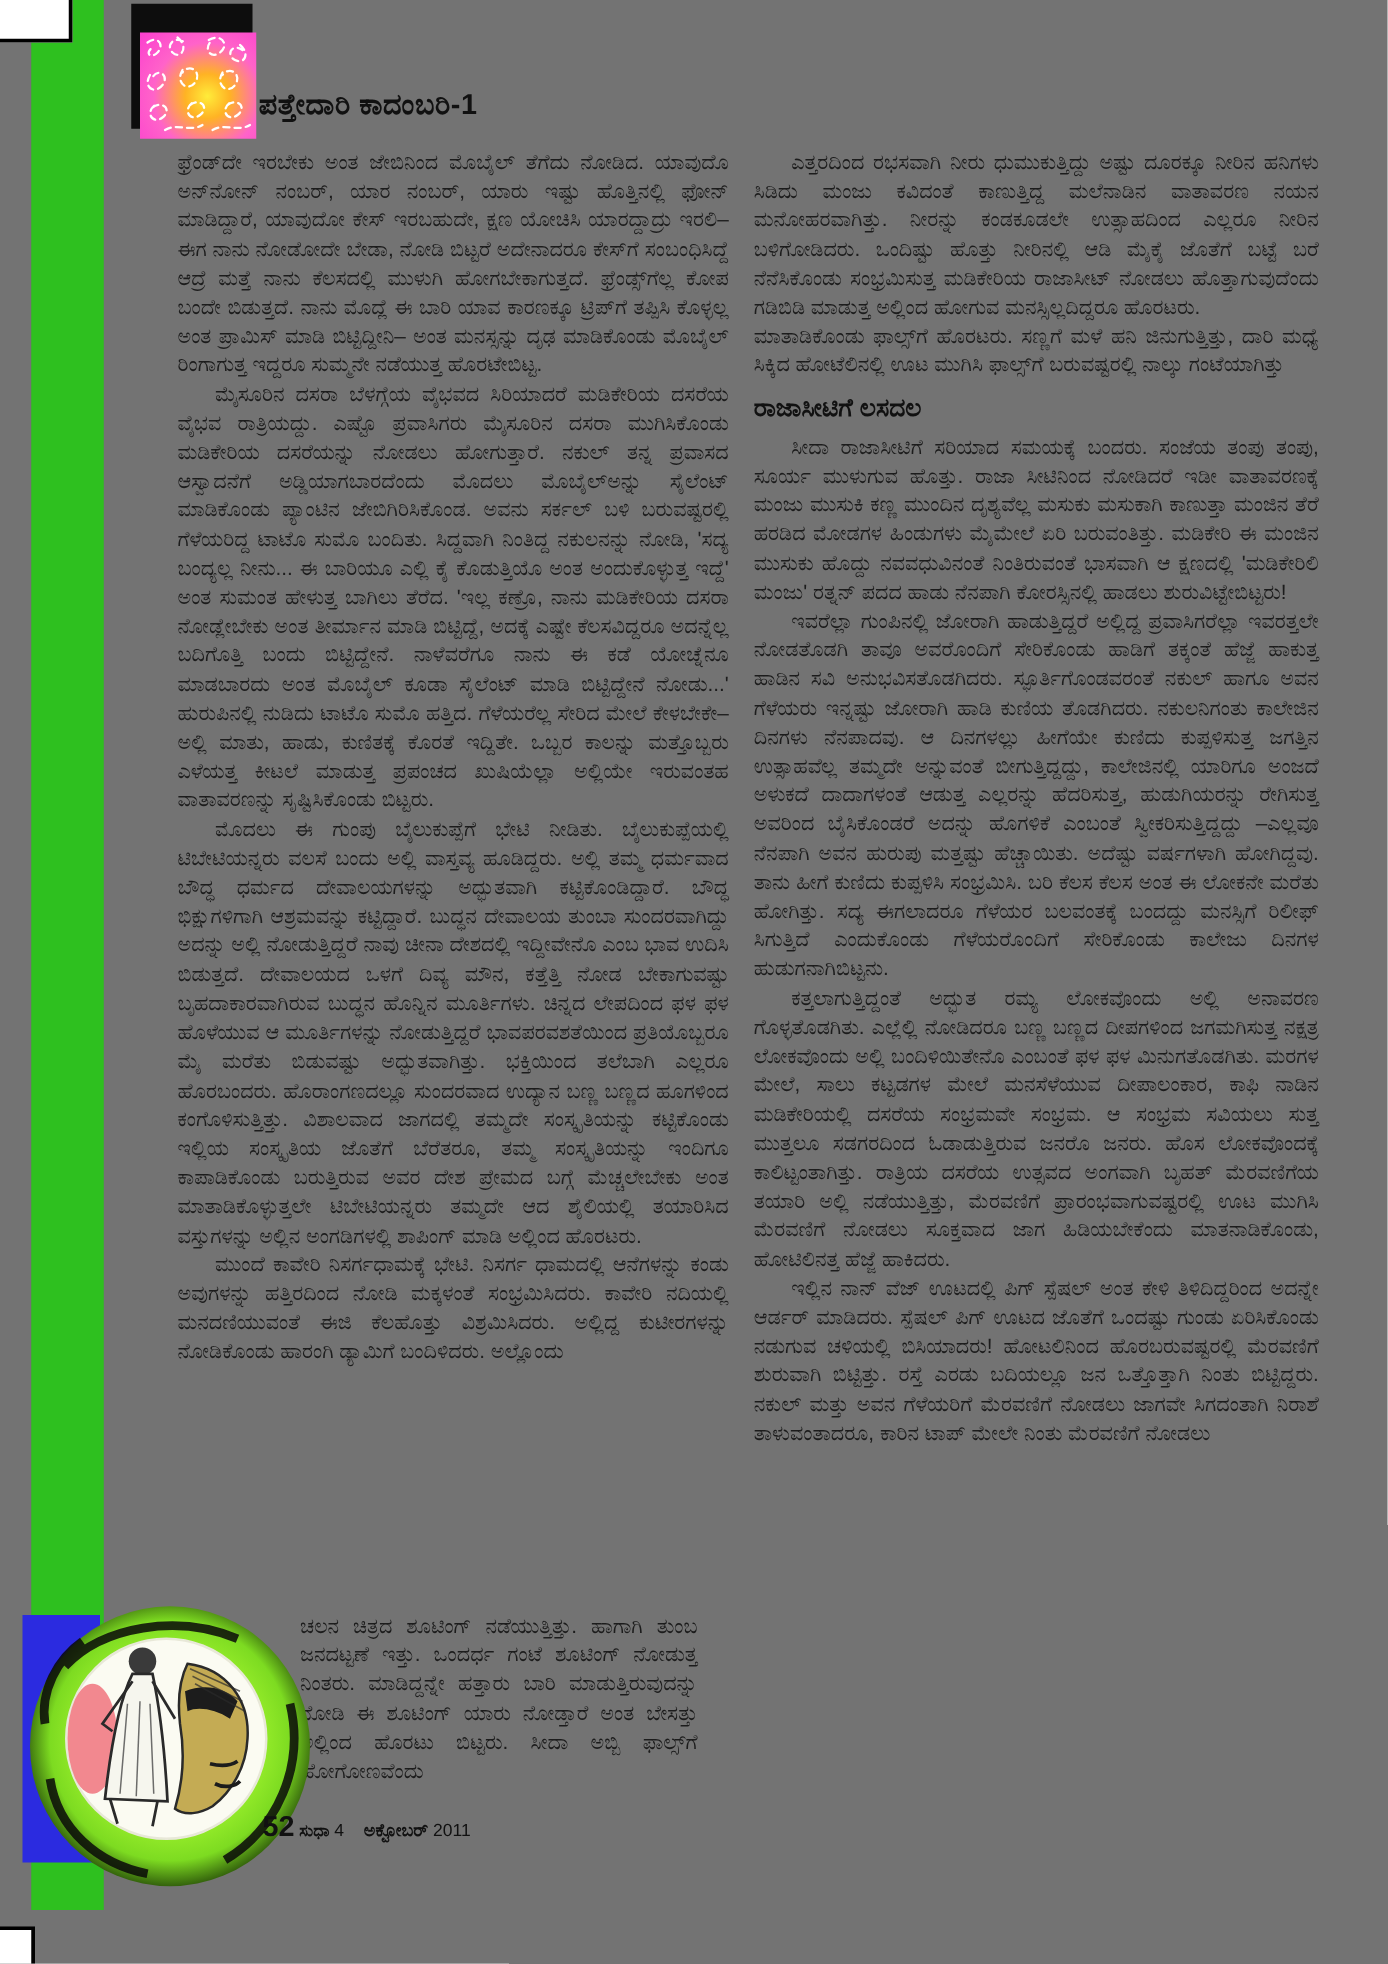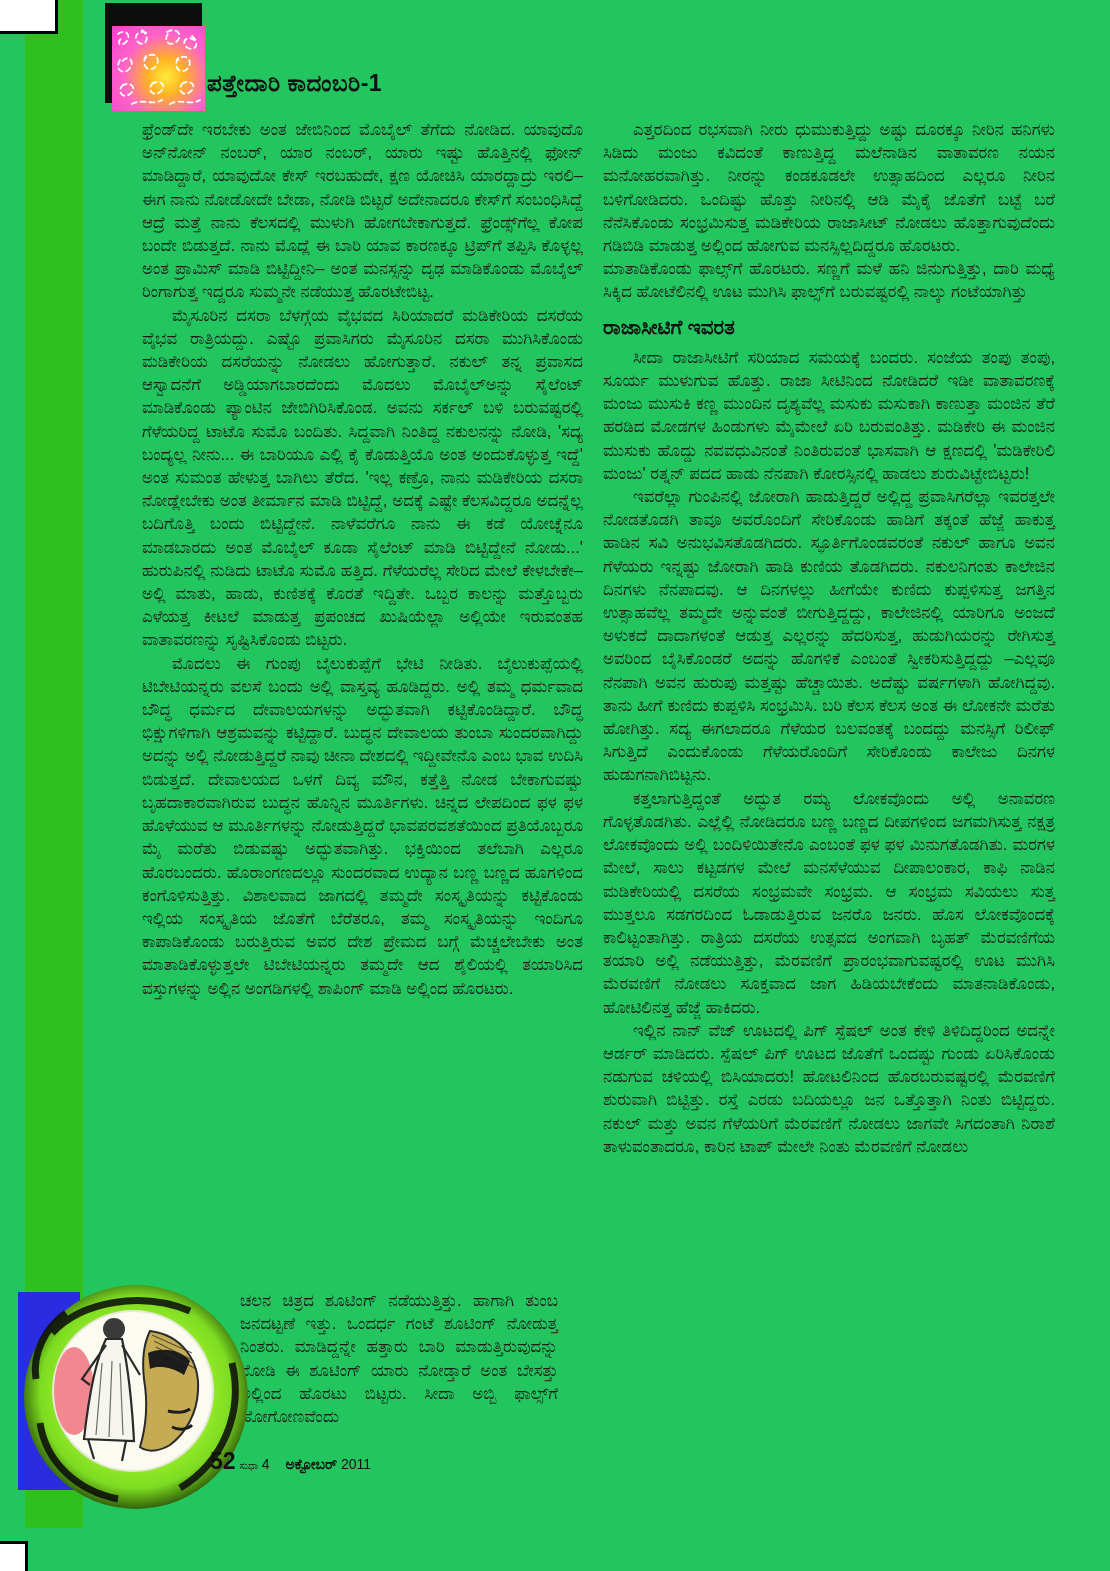--- a/index.html
+++ b/index.html
@@ -1,36 +1,36 @@
 <!DOCTYPE html>
 <html><head>
 <meta charset="utf-8">
 <style>
   html,body{margin:0;padding:0;background:#e8e8e8;}
-  .page{position:relative;width:1110px;height:1571px;background:#22c55e;overflow:hidden;
+  .page{position:relative;width:1110px;height:1571px;background:#737373;overflow:hidden;
         font-family:"Liberation Sans","DejaVu Sans",sans-serif;color:#1c1c1c;}
   .stripe{position:absolute;left:25px;top:0;width:58px;height:1528px;background:#2ec01f;}
   .crop-mark{position:absolute;background:#ffffff;border:3px solid #000;}
   .crop-tl{left:-14px;top:-14px;width:66px;height:42px;}
   .crop-bl{left:-44px;top:1541px;width:66px;height:60px;}
   .logo-black{position:absolute;left:105px;top:3px;width:97px;height:100px;background:#0d0d0d;}
   .logo-art{position:absolute;left:112px;top:26px;width:93px;height:85px;
             background:radial-gradient(circle at 58% 60%, #ffec3a 0%, #ffb324 24%, #ff63c9 58%, #fb3ecf 100%);}
   .logo-art svg{display:block;width:100%;height:100%;}
   .page-title{position:absolute;left:207px;top:70px;font-size:23px;font-weight:bold;color:#111;letter-spacing:.5px;}
   .col{position:absolute;top:118px;font-size:16.6px;line-height:23.2px;text-align:justify;margin-left:25px;}
   .col-left{left:117px;width:441px;}
   .col-right{left:578px;width:452px;}
   .para{margin:0;text-indent:30px;}
   .no-indent{text-indent:0;}
   .section-heading{font-size:20px;font-weight:bold;margin:12px 0 7px 0;text-indent:0;color:#111;}
   .wrap-block{position:absolute;left:240px;top:1289px;width:318px;font-size:16.6px;line-height:23.2px;text-align:justify;}
   .footer{position:absolute;left:210px;top:1448px;font-size:14px;white-space:nowrap;color:#111;}
   .footer .pgnum{font-weight:bold;font-size:23px;}
-  .footer .mag{font-weight:normal;font-size:10px;}
+  .footer .mag{font-weight:bold;font-size:13px;}
   .footer .month{font-weight:bold;margin-left:12px;}
   .illus-blue{position:absolute;left:18px;top:1292px;width:62px;height:198px;background:#2b2be0;}
   .illus{position:absolute;left:22px;top:1283px;width:228px;height:228px;}
   .illus svg{display:block;width:100%;height:100%;}
 </style>
 </head>
 <body>
 
 <div class="page">
 
@@ -57,28 +57,29 @@
       </g>
     </svg>
   </div>
 
   <div class="page-title">ಪತ್ತೇದಾರಿ ಕಾದಂಬರಿ-1</div>
 
   <div class="col col-left">
     <p class="para no-indent">ಫ್ರೆಂಡ್‌ದೇ ಇರಬೇಕು ಅಂತ ಜೇಬಿನಿಂದ ಮೊಬೈಲ್ ತೆಗೆದು ನೋಡಿದ. ಯಾವುದೊ ಅನ್‌ನೋನ್ ನಂಬರ್, ಯಾರ ನಂಬರ್, ಯಾರು ಇಷ್ಟು ಹೊತ್ತಿನಲ್ಲಿ ಫೋನ್ ಮಾಡಿದ್ದಾರೆ, ಯಾವುದೋ ಕೇಸ್ ಇರಬಹುದೇ, ಕ್ಷಣ ಯೋಚಿಸಿ ಯಾರದ್ದಾದ್ರು ಇರಲಿ– ಈಗ ನಾನು ನೋಡೋದೇ ಬೇಡಾ, ನೋಡಿ ಬಿಟ್ಟರೆ ಅದೇನಾದರೂ ಕೇಸ್‌ಗೆ ಸಂಬಂಧಿಸಿದ್ದೆ ಆದ್ರೆ ಮತ್ತೆ ನಾನು ಕೆಲಸದಲ್ಲಿ ಮುಳುಗಿ ಹೋಗಬೇಕಾಗುತ್ತದೆ. ಫ್ರೆಂಡ್ಸ್‌ಗೆಲ್ಲ ಕೋಪ ಬಂದೇ ಬಿಡುತ್ತದೆ. ನಾನು ಮೊದ್ಲೆ ಈ ಬಾರಿ ಯಾವ ಕಾರಣಕ್ಕೂ ಟ್ರಿಪ್‌ಗೆ ತಪ್ಪಿಸಿ ಕೊಳ್ಳಲ್ಲ ಅಂತ ಪ್ರಾಮಿಸ್ ಮಾಡಿ ಬಿಟ್ಟಿದ್ದೀನಿ– ಅಂತ ಮನಸ್ಸನ್ನು ದೃಢ ಮಾಡಿಕೊಂಡು ಮೊಬೈಲ್ ರಿಂಗಾಗುತ್ತ ಇದ್ದರೂ ಸುಮ್ಮನೇ ನಡೆಯುತ್ತ ಹೊರಟೇಬಿಟ್ಟ.</p>
     <p class="para">ಮೈಸೂರಿನ ದಸರಾ ಬೆಳಗ್ಗೆಯ ವೈಭವದ ಸಿರಿಯಾದರೆ ಮಡಿಕೇರಿಯ ದಸರೆಯ ವೈಭವ ರಾತ್ರಿಯದ್ದು. ಎಷ್ಟೊ ಪ್ರವಾಸಿಗರು ಮೈಸೂರಿನ ದಸರಾ ಮುಗಿಸಿಕೊಂಡು ಮಡಿಕೇರಿಯ ದಸರೆಯನ್ನು ನೋಡಲು ಹೋಗುತ್ತಾರೆ. ನಕುಲ್ ತನ್ನ ಪ್ರವಾಸದ ಆಸ್ವಾದನೆಗೆ ಅಡ್ಡಿಯಾಗಬಾರದೆಂದು ಮೊದಲು ಮೊಬೈಲ್‌ಅನ್ನು ಸೈಲೆಂಟ್ ಮಾಡಿಕೊಂಡು ಪ್ಯಾಂಟಿನ ಜೇಬಿಗಿರಿಸಿಕೊಂಡ. ಅವನು ಸರ್ಕಲ್ ಬಳಿ ಬರುವಷ್ಟರಲ್ಲಿ ಗೆಳೆಯರಿದ್ದ ಟಾಟೊ ಸುಮೊ ಬಂದಿತು. ಸಿದ್ದವಾಗಿ ನಿಂತಿದ್ದ ನಕುಲನನ್ನು ನೋಡಿ, 'ಸದ್ಯ ಬಂದ್ಯಲ್ಲ ನೀನು... ಈ ಬಾರಿಯೂ ಎಲ್ಲಿ ಕೈ ಕೊಡುತ್ತಿಯೊ ಅಂತ ಅಂದುಕೊಳ್ಳುತ್ತ ಇದ್ದೆ' ಅಂತ ಸುಮಂತ ಹೇಳುತ್ತ ಬಾಗಿಲು ತೆರೆದ. 'ಇಲ್ಲ ಕಣ್ರೊ, ನಾನು ಮಡಿಕೇರಿಯ ದಸರಾ ನೋಡ್ಲೇಬೇಕು ಅಂತ ತೀರ್ಮಾನ ಮಾಡಿ ಬಿಟ್ಟಿದ್ದೆ, ಅದಕ್ಕೆ ಎಷ್ಟೇ ಕೆಲಸವಿದ್ದರೂ ಅದನ್ನೆಲ್ಲ ಬದಿಗೊತ್ತಿ ಬಂದು ಬಿಟ್ಟಿದ್ದೇನೆ. ನಾಳೆವರೆಗೂ ನಾನು ಈ ಕಡೆ ಯೋಚ್ನೆನೂ ಮಾಡಬಾರದು ಅಂತ ಮೊಬೈಲ್ ಕೂಡಾ ಸೈಲೆಂಟ್ ಮಾಡಿ ಬಿಟ್ಟಿದ್ದೇನೆ ನೋಡು...' ಹುರುಪಿನಲ್ಲಿ ನುಡಿದು ಟಾಟೊ ಸುಮೊ ಹತ್ತಿದ. ಗೆಳೆಯರೆಲ್ಲ ಸೇರಿದ ಮೇಲೆ ಕೇಳಬೇಕೇ– ಅಲ್ಲಿ ಮಾತು, ಹಾಡು, ಕುಣಿತಕ್ಕೆ ಕೊರತೆ ಇದ್ದಿತೇ. ಒಬ್ಬರ ಕಾಲನ್ನು ಮತ್ತೊಬ್ಬರು ಎಳೆಯತ್ತ ಕೀಟಲೆ ಮಾಡುತ್ತ ಪ್ರಪಂಚದ ಖುಷಿಯೆಲ್ಲಾ ಅಲ್ಲಿಯೇ ಇರುವಂತಹ ವಾತಾವರಣನ್ನು ಸೃಷ್ಟಿಸಿಕೊಂಡು ಬಿಟ್ಟರು.</p>
     <p class="para">ಮೊದಲು ಈ ಗುಂಪು ಬೈಲುಕುಪ್ಪೆಗೆ ಭೇಟಿ ನೀಡಿತು. ಬೈಲುಕುಪ್ಪೆಯಲ್ಲಿ ಟಿಬೇಟಿಯನ್ನರು ವಲಸೆ ಬಂದು ಅಲ್ಲಿ ವಾಸ್ತವ್ಯ ಹೂಡಿದ್ದರು. ಅಲ್ಲಿ ತಮ್ಮ ಧರ್ಮವಾದ ಬೌದ್ಧ ಧರ್ಮದ ದೇವಾಲಯಗಳನ್ನು ಅದ್ಭುತವಾಗಿ ಕಟ್ಟಿಕೊಂಡಿದ್ದಾರೆ. ಬೌದ್ಧ ಭಿಕ್ಷುಗಳಿಗಾಗಿ ಆಶ್ರಮವನ್ನು ಕಟ್ಟಿದ್ದಾರೆ. ಬುದ್ಧನ ದೇವಾಲಯ ತುಂಬಾ ಸುಂದರವಾಗಿದ್ದು ಅದನ್ನು ಅಲ್ಲಿ ನೋಡುತ್ತಿದ್ದರೆ ನಾವು ಚೀನಾ ದೇಶದಲ್ಲಿ ಇದ್ದೀವೇನೊ ಎಂಬ ಭಾವ ಉದಿಸಿ ಬಿಡುತ್ತದೆ. ದೇವಾಲಯದ ಒಳಗೆ ದಿವ್ಯ ಮೌನ, ಕತ್ತೆತ್ತಿ ನೋಡ ಬೇಕಾಗುವಷ್ಟು ಬೃಹದಾಕಾರವಾಗಿರುವ ಬುದ್ಧನ ಹೊನ್ನಿನ ಮೂರ್ತಿಗಳು. ಚಿನ್ನದ ಲೇಪದಿಂದ ಫಳ ಫಳ ಹೊಳೆಯುವ ಆ ಮೂರ್ತಿಗಳನ್ನು ನೋಡುತ್ತಿದ್ದರೆ ಭಾವಪರವಶತೆಯಿಂದ ಪ್ರತಿಯೊಬ್ಬರೂ ಮೈ ಮರೆತು ಬಿಡುವಷ್ಟು ಅದ್ಭುತವಾಗಿತ್ತು. ಭಕ್ತಿಯಿಂದ ತಲೆಬಾಗಿ ಎಲ್ಲರೂ ಹೊರಬಂದರು. ಹೊರಾಂಗಣದಲ್ಲೂ ಸುಂದರವಾದ ಉದ್ಯಾನ ಬಣ್ಣ ಬಣ್ಣದ ಹೂಗಳಿಂದ ಕಂಗೊಳಿಸುತ್ತಿತ್ತು. ವಿಶಾಲವಾದ ಜಾಗದಲ್ಲಿ ತಮ್ಮದೇ ಸಂಸ್ಕೃತಿಯನ್ನು ಕಟ್ಟಿಕೊಂಡು ಇಲ್ಲಿಯ ಸಂಸ್ಕೃತಿಯ ಜೊತೆಗೆ ಬೆರೆತರೂ, ತಮ್ಮ ಸಂಸ್ಕೃತಿಯನ್ನು ಇಂದಿಗೂ ಕಾಪಾಡಿಕೊಂಡು ಬರುತ್ತಿರುವ ಅವರ ದೇಶ ಪ್ರೇಮದ ಬಗ್ಗೆ ಮೆಚ್ಚಲೇಬೇಕು ಅಂತ ಮಾತಾಡಿಕೊಳ್ಳುತ್ತಲೇ ಟಿಬೇಟಿಯನ್ನರು ತಮ್ಮದೇ ಆದ ಶೈಲಿಯಲ್ಲಿ ತಯಾರಿಸಿದ ವಸ್ತುಗಳನ್ನು ಅಲ್ಲಿನ ಅಂಗಡಿಗಳಲ್ಲಿ ಶಾಪಿಂಗ್ ಮಾಡಿ ಅಲ್ಲಿಂದ ಹೊರಟರು.</p>
+    <p class="para">ಮುಂದೆ ಕಾವೇರಿ ನಿಸರ್ಗಧಾಮಕ್ಕೆ ಭೇಟಿ. ನಿಸರ್ಗ ಧಾಮದಲ್ಲಿ ಆನೆಗಳನ್ನು ಕಂಡು ಅವುಗಳನ್ನು ಹತ್ತಿರದಿಂದ ನೋಡಿ ಮಕ್ಕಳಂತೆ ಸಂಭ್ರಮಿಸಿದರು. ಕಾವೇರಿ ನದಿಯಲ್ಲಿ ಮನದಣಿಯುವಂತೆ ಈಜಿ ಕೆಲಹೊತ್ತು ವಿಶ್ರಮಿಸಿದರು. ಅಲ್ಲಿದ್ದ ಕುಟೀರಗಳನ್ನು ನೋಡಿಕೊಂಡು ಹಾರಂಗಿ ಡ್ಯಾಮಿಗೆ ಬಂದಿಳಿದರು. ಅಲ್ಲೊಂದು</p>
   </div>
 
   <div class="wrap-block">ಚಲನ ಚಿತ್ರದ ಶೂಟಿಂಗ್ ನಡೆಯುತ್ತಿತ್ತು. ಹಾಗಾಗಿ ತುಂಬ ಜನದಟ್ಟಣೆ ಇತ್ತು. ಒಂದರ್ಧ ಗಂಟೆ ಶೂಟಿಂಗ್ ನೋಡುತ್ತ ನಿಂತರು. ಮಾಡಿದ್ದನ್ನೇ ಹತ್ತಾರು ಬಾರಿ ಮಾಡುತ್ತಿರುವುದನ್ನು ನೋಡಿ ಈ ಶೂಟಿಂಗ್ ಯಾರು ನೋಡ್ತಾರೆ ಅಂತ ಬೇಸತ್ತು ಅಲ್ಲಿಂದ ಹೊರಟು ಬಿಟ್ಟರು. ಸೀದಾ ಅಬ್ಬಿ ಫಾಲ್ಸ್‌ಗೆ ಹೋಗೋಣವೆಂದು</div>
 
   <div class="col col-right">
     <p class="para">ಎತ್ತರದಿಂದ ರಭಸವಾಗಿ ನೀರು ಧುಮುಕುತ್ತಿದ್ದು ಅಷ್ಟು ದೂರಕ್ಕೂ ನೀರಿನ ಹನಿಗಳು ಸಿಡಿದು ಮಂಜು ಕವಿದಂತೆ ಕಾಣುತ್ತಿದ್ದ ಮಲೆನಾಡಿನ ವಾತಾವರಣ ನಯನ ಮನೋಹರವಾಗಿತ್ತು. ನೀರನ್ನು ಕಂಡಕೂಡಲೇ ಉತ್ಸಾಹದಿಂದ ಎಲ್ಲರೂ ನೀರಿನ ಬಳಿಗೋಡಿದರು. ಒಂದಿಷ್ಟು ಹೊತ್ತು ನೀರಿನಲ್ಲಿ ಆಡಿ ಮೈಕೈ ಜೊತೆಗೆ ಬಟ್ಟೆ ಬರೆ ನೆನೆಸಿಕೊಂಡು ಸಂಭ್ರಮಿಸುತ್ತ ಮಡಿಕೇರಿಯ ರಾಜಾಸೀಟ್ ನೋಡಲು ಹೊತ್ತಾಗುವುದೆಂದು ಗಡಿಬಿಡಿ ಮಾಡುತ್ತ ಅಲ್ಲಿಂದ ಹೋಗುವ ಮನಸ್ಸಿಲ್ಲದಿದ್ದರೂ ಹೊರಟರು.</p>
     <p class="para no-indent">ಮಾತಾಡಿಕೊಂಡು ಫಾಲ್ಸ್‌ಗೆ ಹೊರಟರು. ಸಣ್ಣಗೆ ಮಳೆ ಹನಿ ಜಿನುಗುತ್ತಿತ್ತು, ದಾರಿ ಮಧ್ಯೆ ಸಿಕ್ಕಿದ ಹೋಟೆಲಿನಲ್ಲಿ ಊಟ ಮುಗಿಸಿ ಫಾಲ್ಸ್‌ಗೆ ಬರುವಷ್ಟರಲ್ಲಿ ನಾಲ್ಕು ಗಂಟೆಯಾಗಿತ್ತು</p>
-    <p class="para section-heading">ರಾಜಾಸೀಟಿಗೆ ಇವರತ</p>
+    <p class="para section-heading">ರಾಜಾಸೀಟಿಗೆ ಲಸದಲ</p>
     <p class="para">ಸೀದಾ ರಾಜಾಸೀಟಿಗೆ ಸರಿಯಾದ ಸಮಯಕ್ಕೆ ಬಂದರು. ಸಂಜೆಯ ತಂಪು ತಂಪು, ಸೂರ್ಯ ಮುಳುಗುವ ಹೊತ್ತು. ರಾಜಾ ಸೀಟಿನಿಂದ ನೋಡಿದರೆ ಇಡೀ ವಾತಾವರಣಕ್ಕೆ ಮಂಜು ಮುಸುಕಿ ಕಣ್ಣ ಮುಂದಿನ ದೃಶ್ಯವೆಲ್ಲ ಮಸುಕು ಮಸುಕಾಗಿ ಕಾಣುತ್ತಾ ಮಂಜಿನ ತೆರೆ ಹರಡಿದ ಮೋಡಗಳ ಹಿಂಡುಗಳು ಮೈಮೇಲೆ ಏರಿ ಬರುವಂತಿತ್ತು. ಮಡಿಕೇರಿ ಈ ಮಂಜಿನ ಮುಸುಕು ಹೊದ್ದು ನವವಧುವಿನಂತೆ ನಿಂತಿರುವಂತೆ ಭಾಸವಾಗಿ ಆ ಕ್ಷಣದಲ್ಲಿ 'ಮಡಿಕೇರಿಲಿ ಮಂಜು' ರತ್ನನ್ ಪದದ ಹಾಡು ನೆನಪಾಗಿ ಕೋರಸ್ಸಿನಲ್ಲಿ ಹಾಡಲು ಶುರುವಿಟ್ಟೇಬಿಟ್ಟರು!</p>
     <p class="para">ಇವರೆಲ್ಲಾ ಗುಂಪಿನಲ್ಲಿ ಜೋರಾಗಿ ಹಾಡುತ್ತಿದ್ದರೆ ಅಲ್ಲಿದ್ದ ಪ್ರವಾಸಿಗರೆಲ್ಲಾ ಇವರತ್ತಲೇ ನೋಡತೊಡಗಿ ತಾವೂ ಅವರೊಂದಿಗೆ ಸೇರಿಕೊಂಡು ಹಾಡಿಗೆ ತಕ್ಕಂತೆ ಹೆಜ್ಜೆ ಹಾಕುತ್ತ ಹಾಡಿನ ಸವಿ ಅನುಭವಿಸತೊಡಗಿದರು. ಸ್ಫೂರ್ತಿಗೊಂಡವರಂತೆ ನಕುಲ್ ಹಾಗೂ ಅವನ ಗೆಳೆಯರು ಇನ್ನಷ್ಟು ಜೋರಾಗಿ ಹಾಡಿ ಕುಣಿಯ ತೊಡಗಿದರು. ನಕುಲನಿಗಂತು ಕಾಲೇಜಿನ ದಿನಗಳು ನೆನಪಾದವು. ಆ ದಿನಗಳಲ್ಲು ಹೀಗೆಯೇ ಕುಣಿದು ಕುಪ್ಪಳಿಸುತ್ತ ಜಗತ್ತಿನ ಉತ್ಸಾಹವೆಲ್ಲ ತಮ್ಮದೇ ಅನ್ನುವಂತೆ ಬೀಗುತ್ತಿದ್ದದ್ದು, ಕಾಲೇಜಿನಲ್ಲಿ ಯಾರಿಗೂ ಅಂಜದೆ ಅಳುಕದೆ ದಾದಾಗಳಂತೆ ಆಡುತ್ತ ಎಲ್ಲರನ್ನು ಹೆದರಿಸುತ್ತ, ಹುಡುಗಿಯರನ್ನು ರೇಗಿಸುತ್ತ ಅವರಿಂದ ಬೈಸಿಕೊಂಡರೆ ಅದನ್ನು ಹೊಗಳಿಕೆ ಎಂಬಂತೆ ಸ್ವೀಕರಿಸುತ್ತಿದ್ದದ್ದು –ಎಲ್ಲವೂ ನೆನಪಾಗಿ ಅವನ ಹುರುಪು ಮತ್ತಷ್ಟು ಹೆಚ್ಚಾಯಿತು. ಅದೆಷ್ಟು ವರ್ಷಗಳಾಗಿ ಹೋಗಿದ್ದವು. ತಾನು ಹೀಗೆ ಕುಣಿದು ಕುಪ್ಪಳಿಸಿ ಸಂಭ್ರಮಿಸಿ. ಬರಿ ಕೆಲಸ ಕೆಲಸ ಅಂತ ಈ ಲೋಕನೇ ಮರೆತು ಹೋಗಿತ್ತು. ಸದ್ಯ ಈಗಲಾದರೂ ಗೆಳೆಯರ ಬಲವಂತಕ್ಕೆ ಬಂದದ್ದು ಮನಸ್ಸಿಗೆ ರಿಲೀಫ್ ಸಿಗುತ್ತಿದೆ ಎಂದುಕೊಂಡು ಗೆಳೆಯರೊಂದಿಗೆ ಸೇರಿಕೊಂಡು ಕಾಲೇಜು ದಿನಗಳ ಹುಡುಗನಾಗಿಬಿಟ್ಟನು.</p>
     <p class="para">ಕತ್ತಲಾಗುತ್ತಿದ್ದಂತೆ ಅದ್ಭುತ ರಮ್ಯ ಲೋಕವೊಂದು ಅಲ್ಲಿ ಅನಾವರಣ ಗೊಳ್ಳತೊಡಗಿತು. ಎಲ್ಲೆಲ್ಲಿ ನೋಡಿದರೂ ಬಣ್ಣ ಬಣ್ಣದ ದೀಪಗಳಿಂದ ಜಗಮಗಿಸುತ್ತ ನಕ್ಷತ್ರ ಲೋಕವೊಂದು ಅಲ್ಲಿ ಬಂದಿಳಿಯಿತೇನೊ ಎಂಬಂತೆ ಫಳ ಫಳ ಮಿನುಗತೊಡಗಿತು. ಮರಗಳ ಮೇಲೆ, ಸಾಲು ಕಟ್ಟಡಗಳ ಮೇಲೆ ಮನಸೆಳೆಯುವ ದೀಪಾಲಂಕಾರ, ಕಾಫಿ ನಾಡಿನ ಮಡಿಕೇರಿಯಲ್ಲಿ ದಸರೆಯ ಸಂಭ್ರಮವೇ ಸಂಭ್ರಮ. ಆ ಸಂಭ್ರಮ ಸವಿಯಲು ಸುತ್ತ ಮುತ್ತಲೂ ಸಡಗರದಿಂದ ಓಡಾಡುತ್ತಿರುವ ಜನರೊ ಜನರು. ಹೊಸ ಲೋಕವೊಂದಕ್ಕೆ ಕಾಲಿಟ್ಟಂತಾಗಿತ್ತು. ರಾತ್ರಿಯ ದಸರೆಯ ಉತ್ಸವದ ಅಂಗವಾಗಿ ಬೃಹತ್ ಮೆರವಣಿಗೆಯ ತಯಾರಿ ಅಲ್ಲಿ ನಡೆಯುತ್ತಿತ್ತು, ಮೆರವಣಿಗೆ ಪ್ರಾರಂಭವಾಗುವಷ್ಟರಲ್ಲಿ ಊಟ ಮುಗಿಸಿ ಮೆರವಣಿಗೆ ನೋಡಲು ಸೂಕ್ತವಾದ ಜಾಗ ಹಿಡಿಯಬೇಕೆಂದು ಮಾತನಾಡಿಕೊಂಡು, ಹೋಟಿಲಿನತ್ತ ಹೆಜ್ಜೆ ಹಾಕಿದರು.</p>
     <p class="para">ಇಲ್ಲಿನ ನಾನ್ ವೆಜ್ ಊಟದಲ್ಲಿ ಪಿಗ್ ಸ್ಪೆಷಲ್ ಅಂತ ಕೇಳಿ ತಿಳಿದಿದ್ದರಿಂದ ಅದನ್ನೇ ಆರ್ಡರ್ ಮಾಡಿದರು. ಸ್ಪೆಷಲ್ ಪಿಗ್ ಊಟದ ಜೊತೆಗೆ ಒಂದಷ್ಟು ಗುಂಡು ಏರಿಸಿಕೊಂಡು ನಡುಗುವ ಚಳಿಯಲ್ಲಿ ಬಿಸಿಯಾದರು! ಹೋಟಲಿನಿಂದ ಹೊರಬರುವಷ್ಟರಲ್ಲಿ ಮೆರವಣಿಗೆ ಶುರುವಾಗಿ ಬಿಟ್ಟಿತ್ತು. ರಸ್ತೆ ಎರಡು ಬದಿಯಲ್ಲೂ ಜನ ಒತ್ತೊತ್ತಾಗಿ ನಿಂತು ಬಿಟ್ಟಿದ್ದರು. ನಕುಲ್ ಮತ್ತು ಅವನ ಗೆಳೆಯರಿಗೆ ಮೆರವಣಿಗೆ ನೋಡಲು  ಜಾಗವೇ ಸಿಗದಂತಾಗಿ ನಿರಾಶೆ ತಾಳುವಂತಾದರೂ, ಕಾರಿನ ಟಾಪ್ ಮೇಲೇ ನಿಂತು ಮೆರವಣಿಗೆ ನೋಡಲು</p>
   </div>
 
   <div class="illus-blue"></div>
   <div class="illus">
     <svg viewBox="0 0 228 228">
       <defs>

